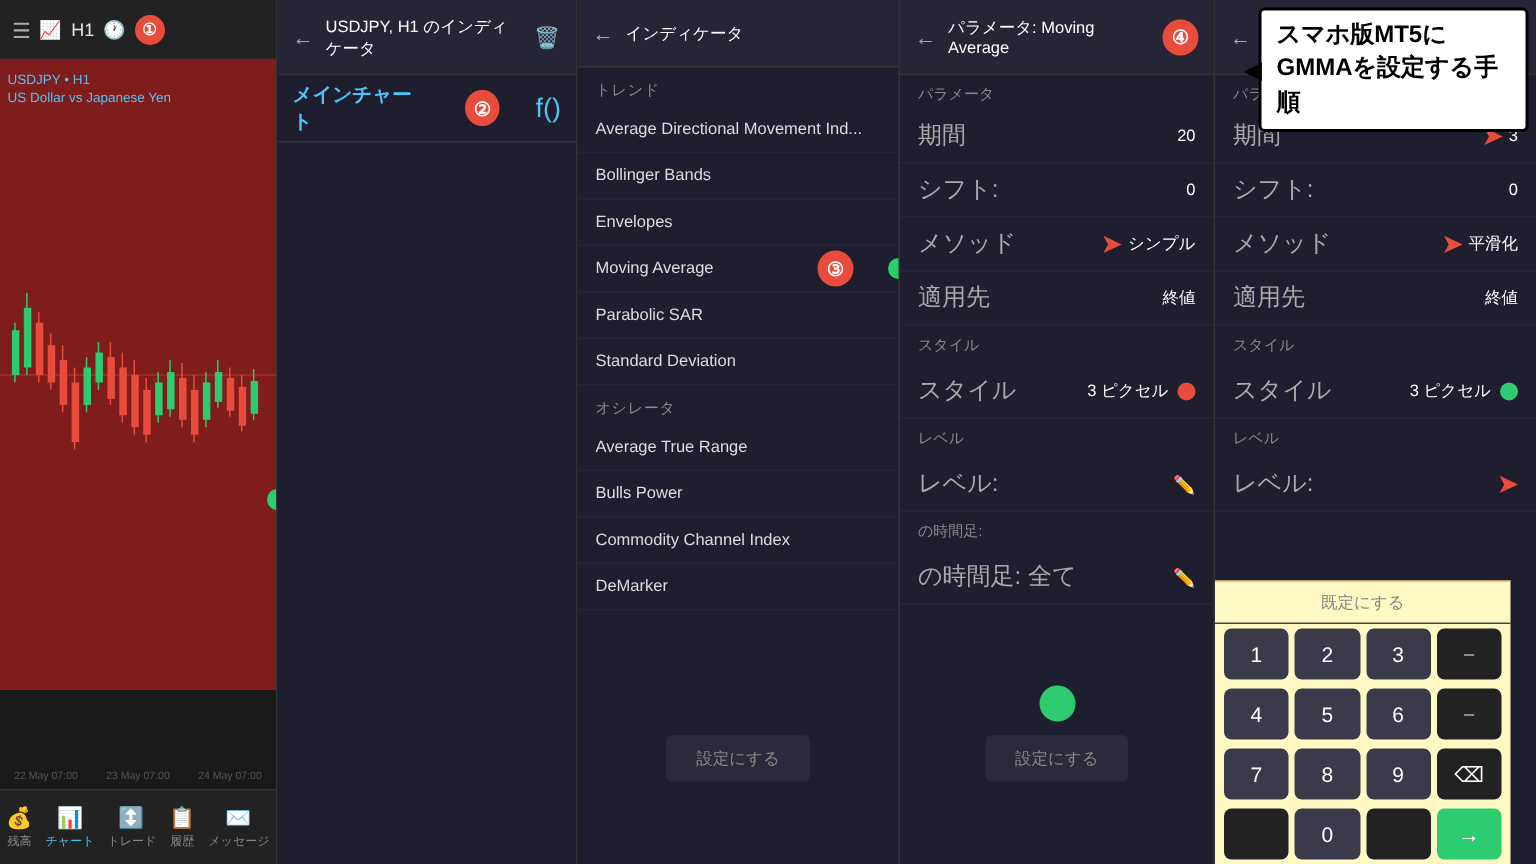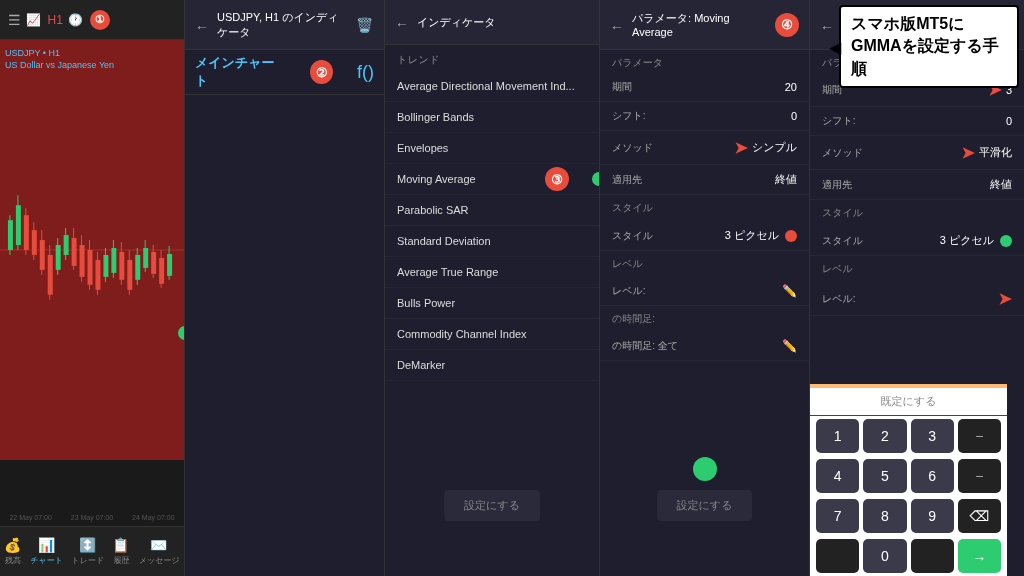--- a/index.html
+++ b/index.html
@@ -26,21 +26,21 @@
       height: 40px;
       background: #222;
       display: flex;
       align-items: center;
       padding: 0 8px;
       gap: 6px;
       border-bottom: 1px solid #333;
     }
     .hamburger-icon { color: #aaa; font-size: 14px; cursor: pointer; }
     .chart-icon { color: #fff; font-size: 12px; }
-    .h1-label { color: #ef4444; font-size: 12px; }
+    .h1-label { color: #e5e5e5; font-size: 12px; }
     .clock-icon { color: #fff; font-size: 12px; }
     .circle-badge {
       width: 20px; height: 20px;
       background: #e74c3c;
       border-radius: 50%;
       display: flex; align-items: center; justify-content: center;
       color: #fff; font-size: 11px; font-weight: bold;
     }
     .chart-area {
       width: 100%;
@@ -200,21 +200,21 @@
       font-size: 10px;
       padding: 6px 12px 3px;
     }
     .param-row {
       display: flex;
       align-items: center;
       justify-content: space-between;
       padding: 7px 12px;
       border-bottom: 1px solid rgba(255,255,255,0.04);
     }
-    .param-name { color: #aaa; font-size: 10px; }
+    .param-name { color: #aaa; font-size: 16px; }
     .param-value { color: #fff; font-size: 11px; }
     .param-value.with-arrow {
       display: flex;
       align-items: center;
       gap: 4px;
     }
     .edit-icon { color: #4fc3f7; font-size: 12px; }
     .color-dot {
       width: 12px; height: 12px;
       background: #e74c3c;
@@ -284,22 +284,22 @@
       color: #000;
       font-size: 16px;
     }
 
     
     .keyboard-area {
       position: absolute;
       bottom: 0;
       left: 0;
       right: 17px;
-      background: #ffffff;
-      border-top: 4px solid #fdba74;
+      background: #fef9c3;
+      border-top: 1px solid #fdba74;
     }
     .keyboard-title {
       text-align: center;
       color: #888;
       font-size: 11px;
       padding: 6px;
       border-bottom: 1px solid #444;
     }
     .keyboard-row {
       display: flex;
@@ -463,20 +463,21 @@
   <div class="list-item">Average Directional Movement Ind...</div>
   <div class="list-item">Bollinger Bands</div>
   <div class="list-item">Envelopes</div>
   <div class="list-item" style="display:flex;align-items:center;position:relative;">
     <span>Moving Average</span>
     <div class="circle-badge-2" style="position:absolute;right:30px;top:50%;transform:translateY(-50%);">③</div>
     <div class="green-dot-list" style="position:absolute;right:-7px;"></div>
   </div>
   <div class="list-item">Parabolic SAR</div>
   <div class="list-item">Standard Deviation</div>
+  <div class="section-title">オシレータ</div>
   <div class="list-item">Average True Range</div>
   <div class="list-item">Bulls Power</div>
   <div class="list-item">Commodity Channel Index</div>
   <div class="list-item">DeMarker</div>
   <button class="set-default-btn">設定にする</button>
 </div>
 
 <div class="panel-params">
   <div class="panel-header">
     <span class="back-arrow">←</span>

